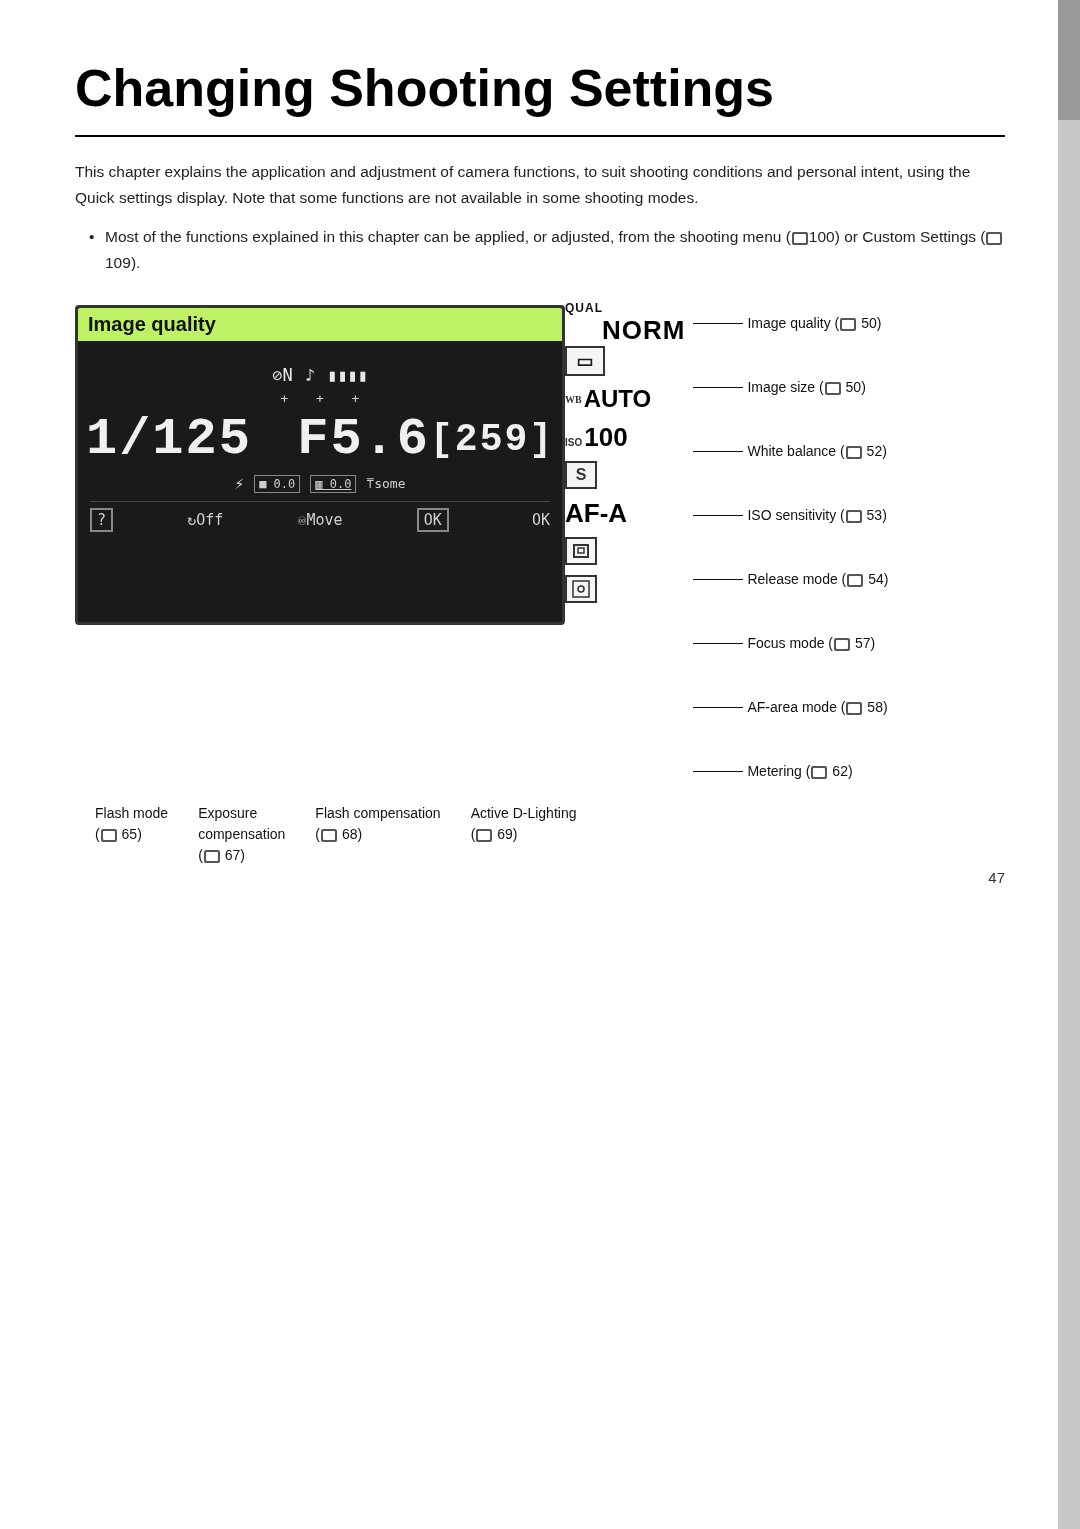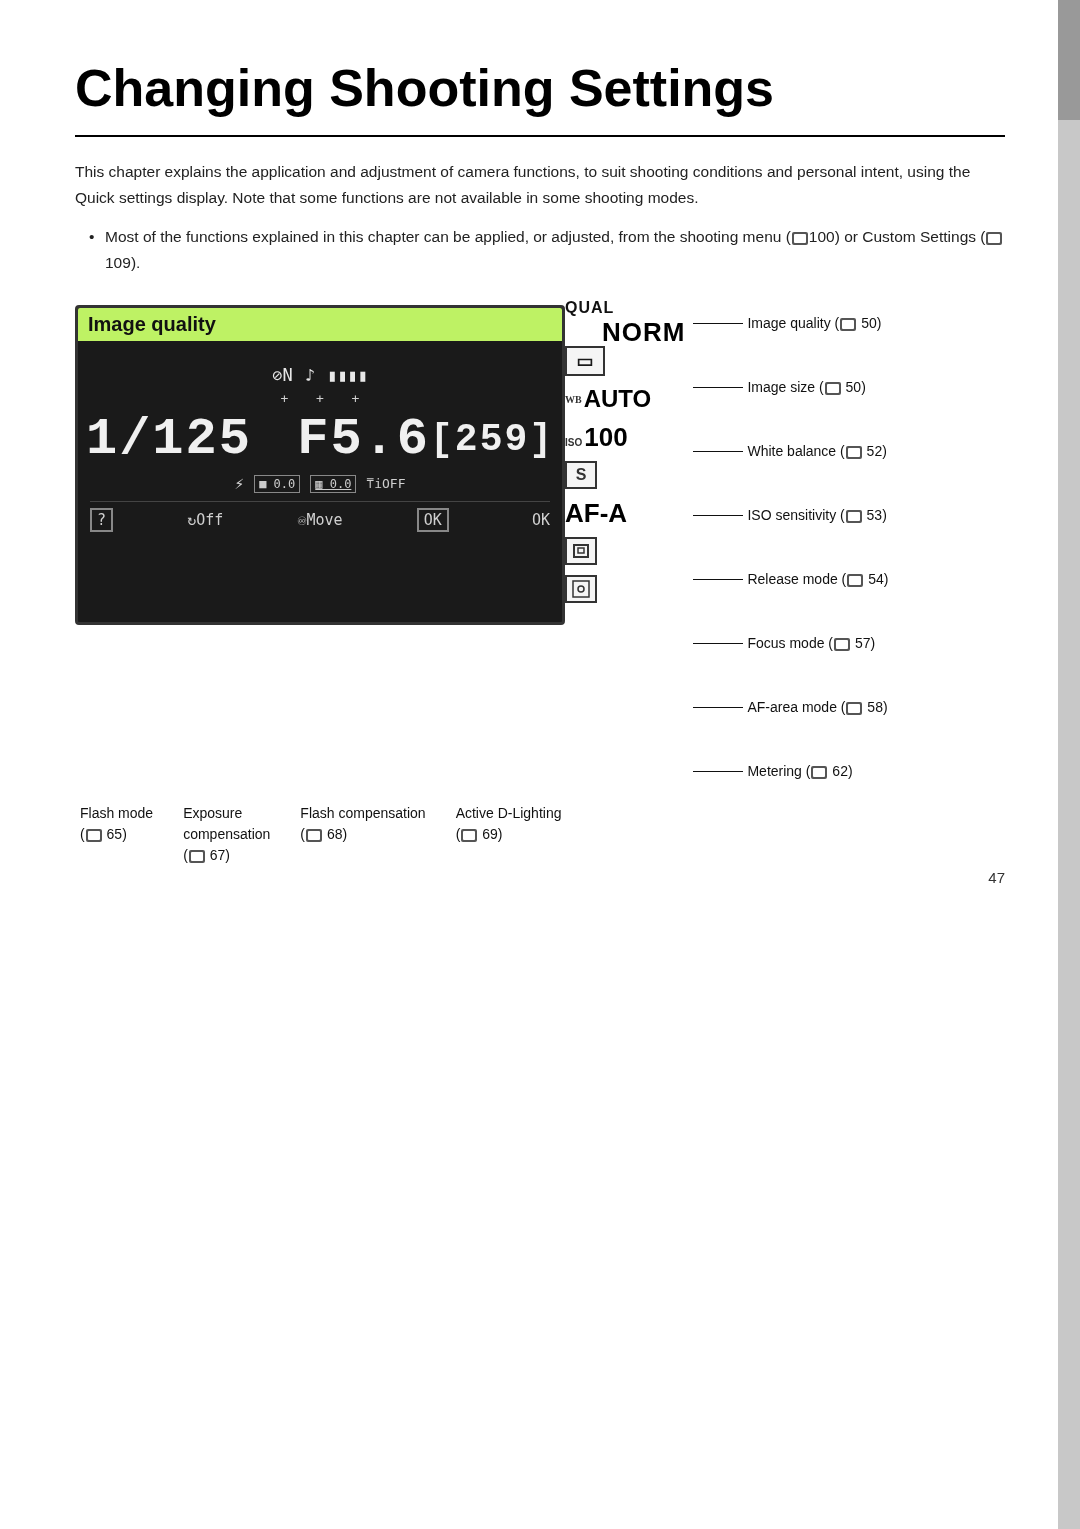--- a/index.html
+++ b/index.html
@@ -126,21 +126,21 @@
 
     
     .qual-block {
       display: flex;
       flex-direction: column;
       align-items: flex-start;
     }
 
     .qual-label {
       font-family: Arial, Helvetica, sans-serif;
-      font-size: 16px;
+      font-size: 12px;
       font-weight: bold;
       color: #111;
       letter-spacing: 1px;
     }
 
     .qual-value {
       font-family: Arial, Helvetica, sans-serif;
       font-size: 26px;
       font-weight: 900;
       color: #000;
@@ -247,21 +247,21 @@
       padding: 5px 10px;
       margin: -10px -12px 24px -12px;
       border-radius: 2px 2px 0 0;
     }
 
     
     .bottom-annotations {
       display: flex;
       gap: 30px;
       margin-top: 14px;
-      margin-left: 5px;
+      margin-left: 20px;
       font-family: Arial, Helvetica, sans-serif;
       font-size: 14px;
       line-height: 1.5;
       color: #111;
     }
 
     .annotation-item {
       display: flex;
       flex-direction: column;
       max-width: 130px;
@@ -433,21 +433,21 @@
           <span>1/125</span>
           <span style="margin: 0 6px;">&nbsp;</span>
           <span>F5.6</span>
           <span style="font-size:38px; margin-left:0;">[259]</span>
         </div>
 
         <div class="lcd-bottom-row">
           <span class="flash-icon">⚡</span>
           <span class="exp-box">■ 0.0</span>
           <span class="flash-comp-box">▦ 0.0</span>
-          <span style="font-size:13px;">⍑iOFF</span>
+          <span style="font-size:13px;">⍑some</span>
         </div>
 
         <div class="lcd-nav-row">
           <span style="border:2px solid #888; padding:1px 5px;">?</span>
           <span>↻Off</span>
           <span>♾Move</span>
           <span style="border:2px solid #888; padding:1px 5px;">OK</span>
             <span>&nbsp;OK</span>
         </div>
       </div>

